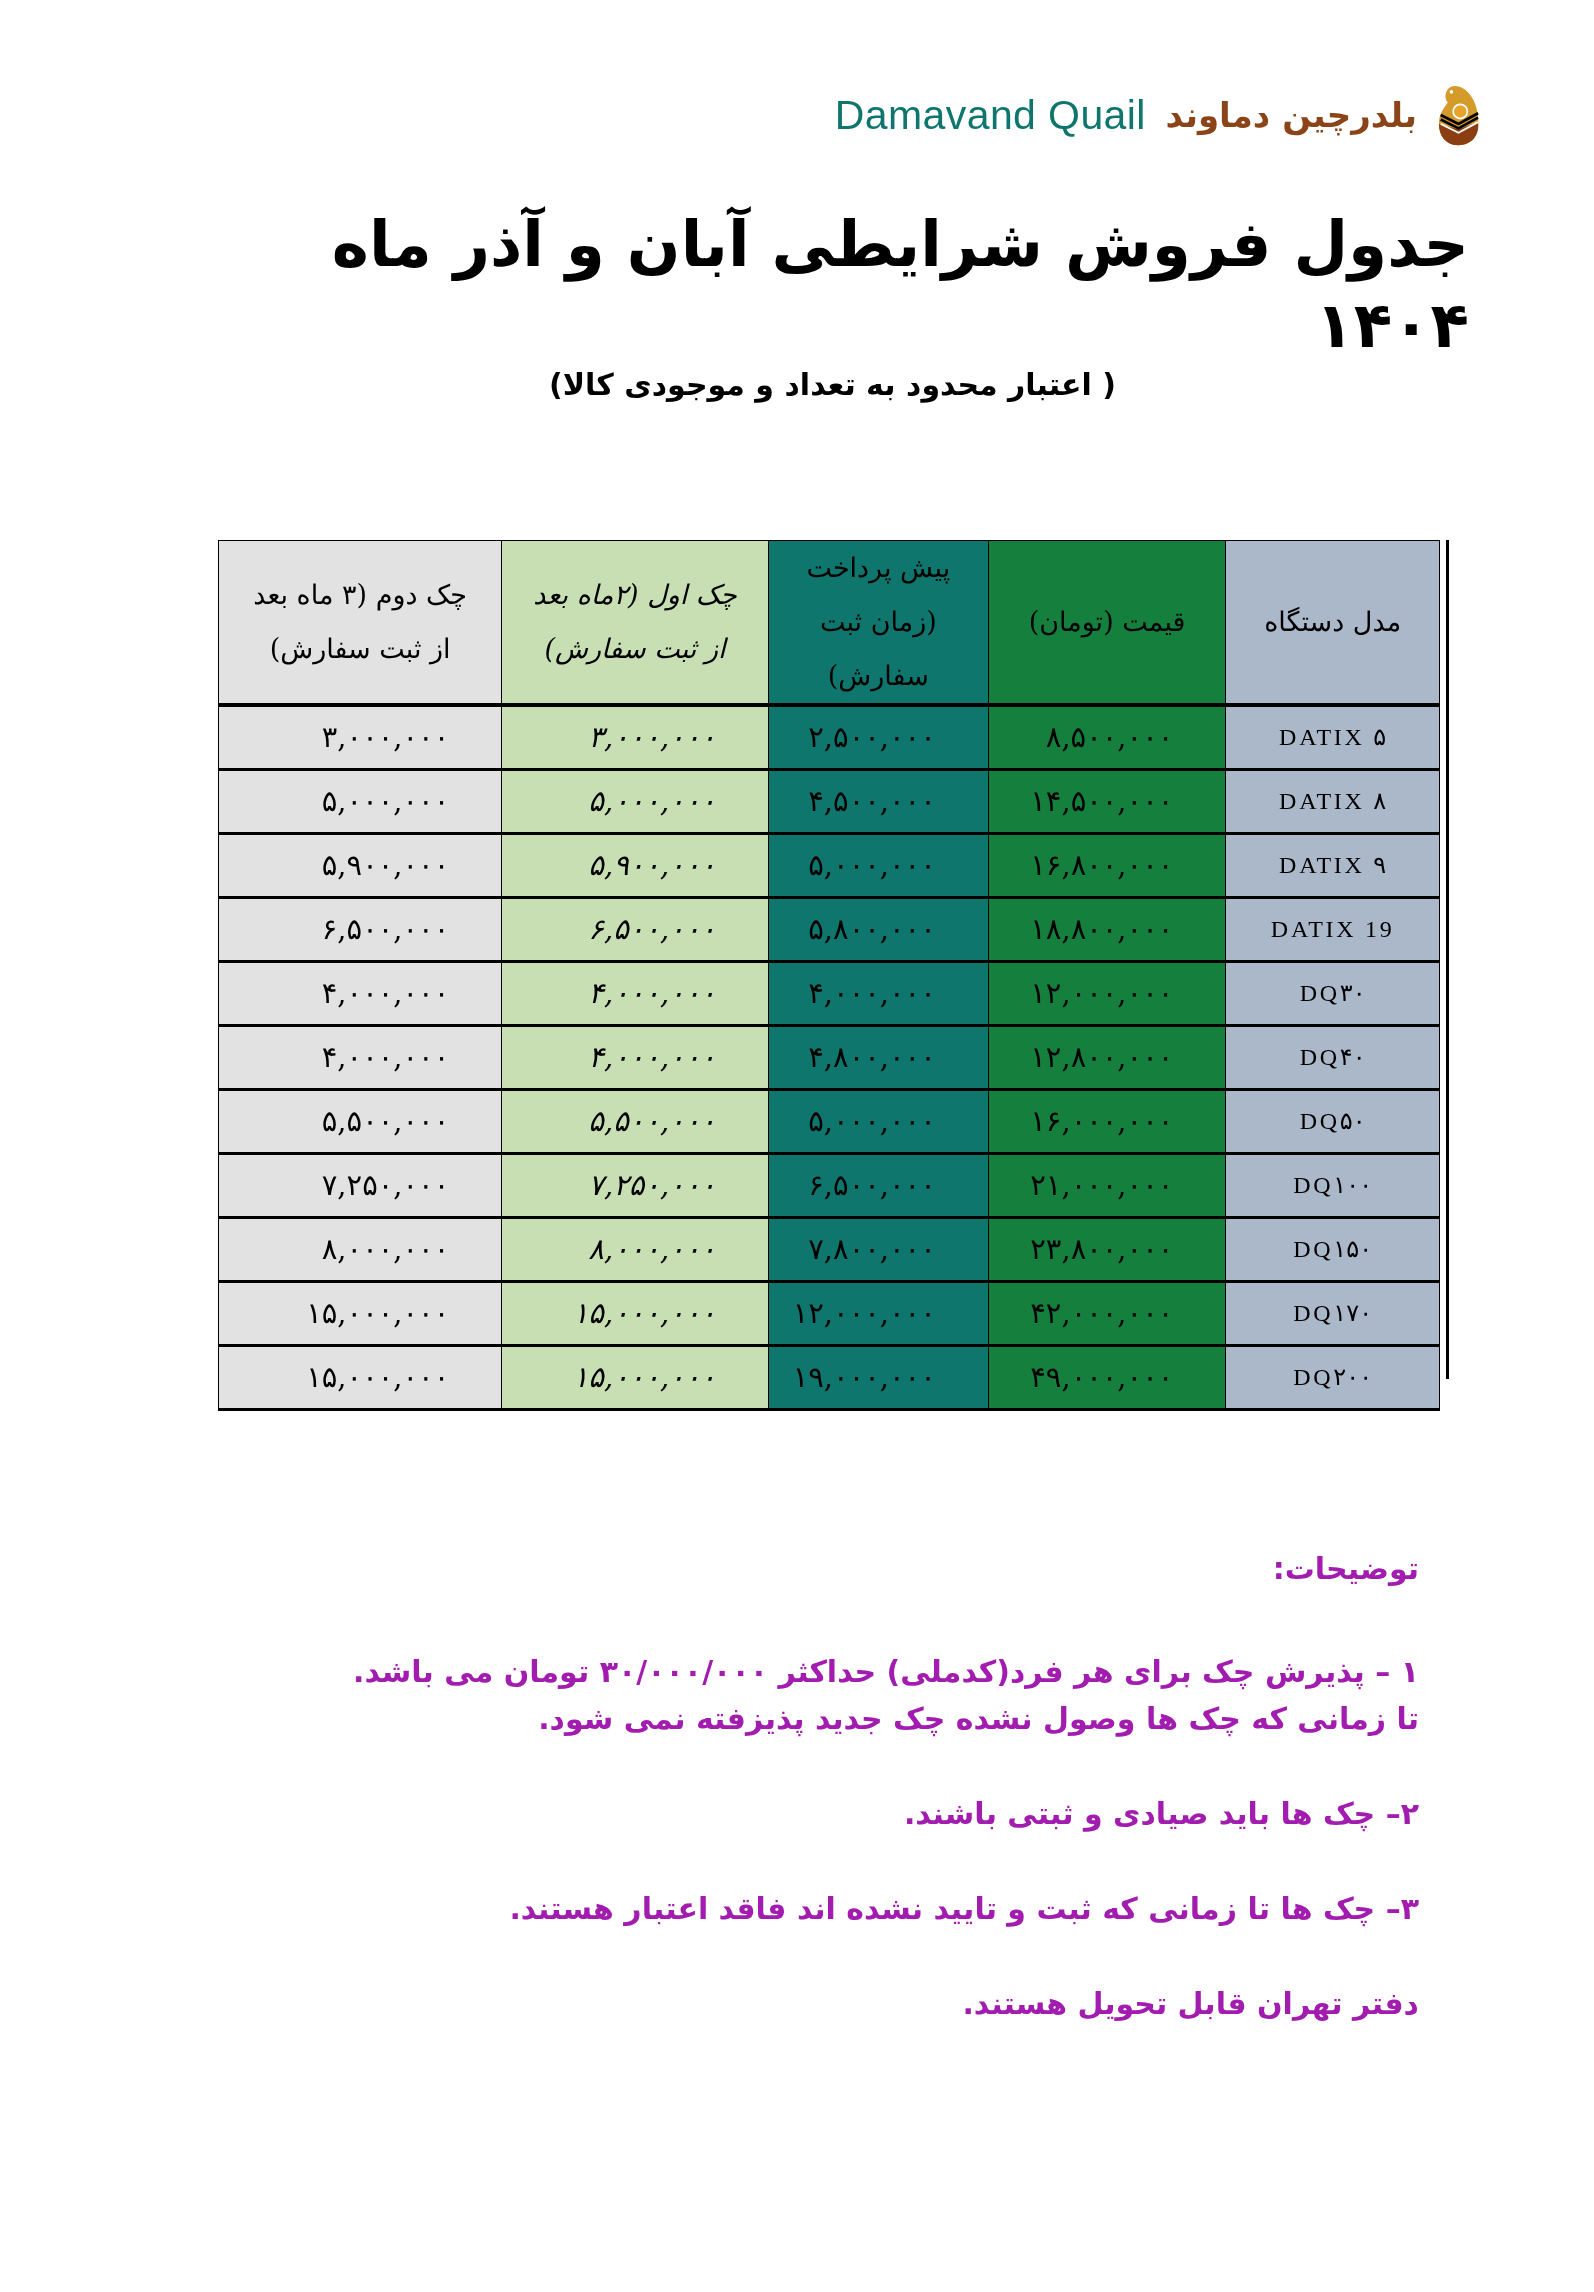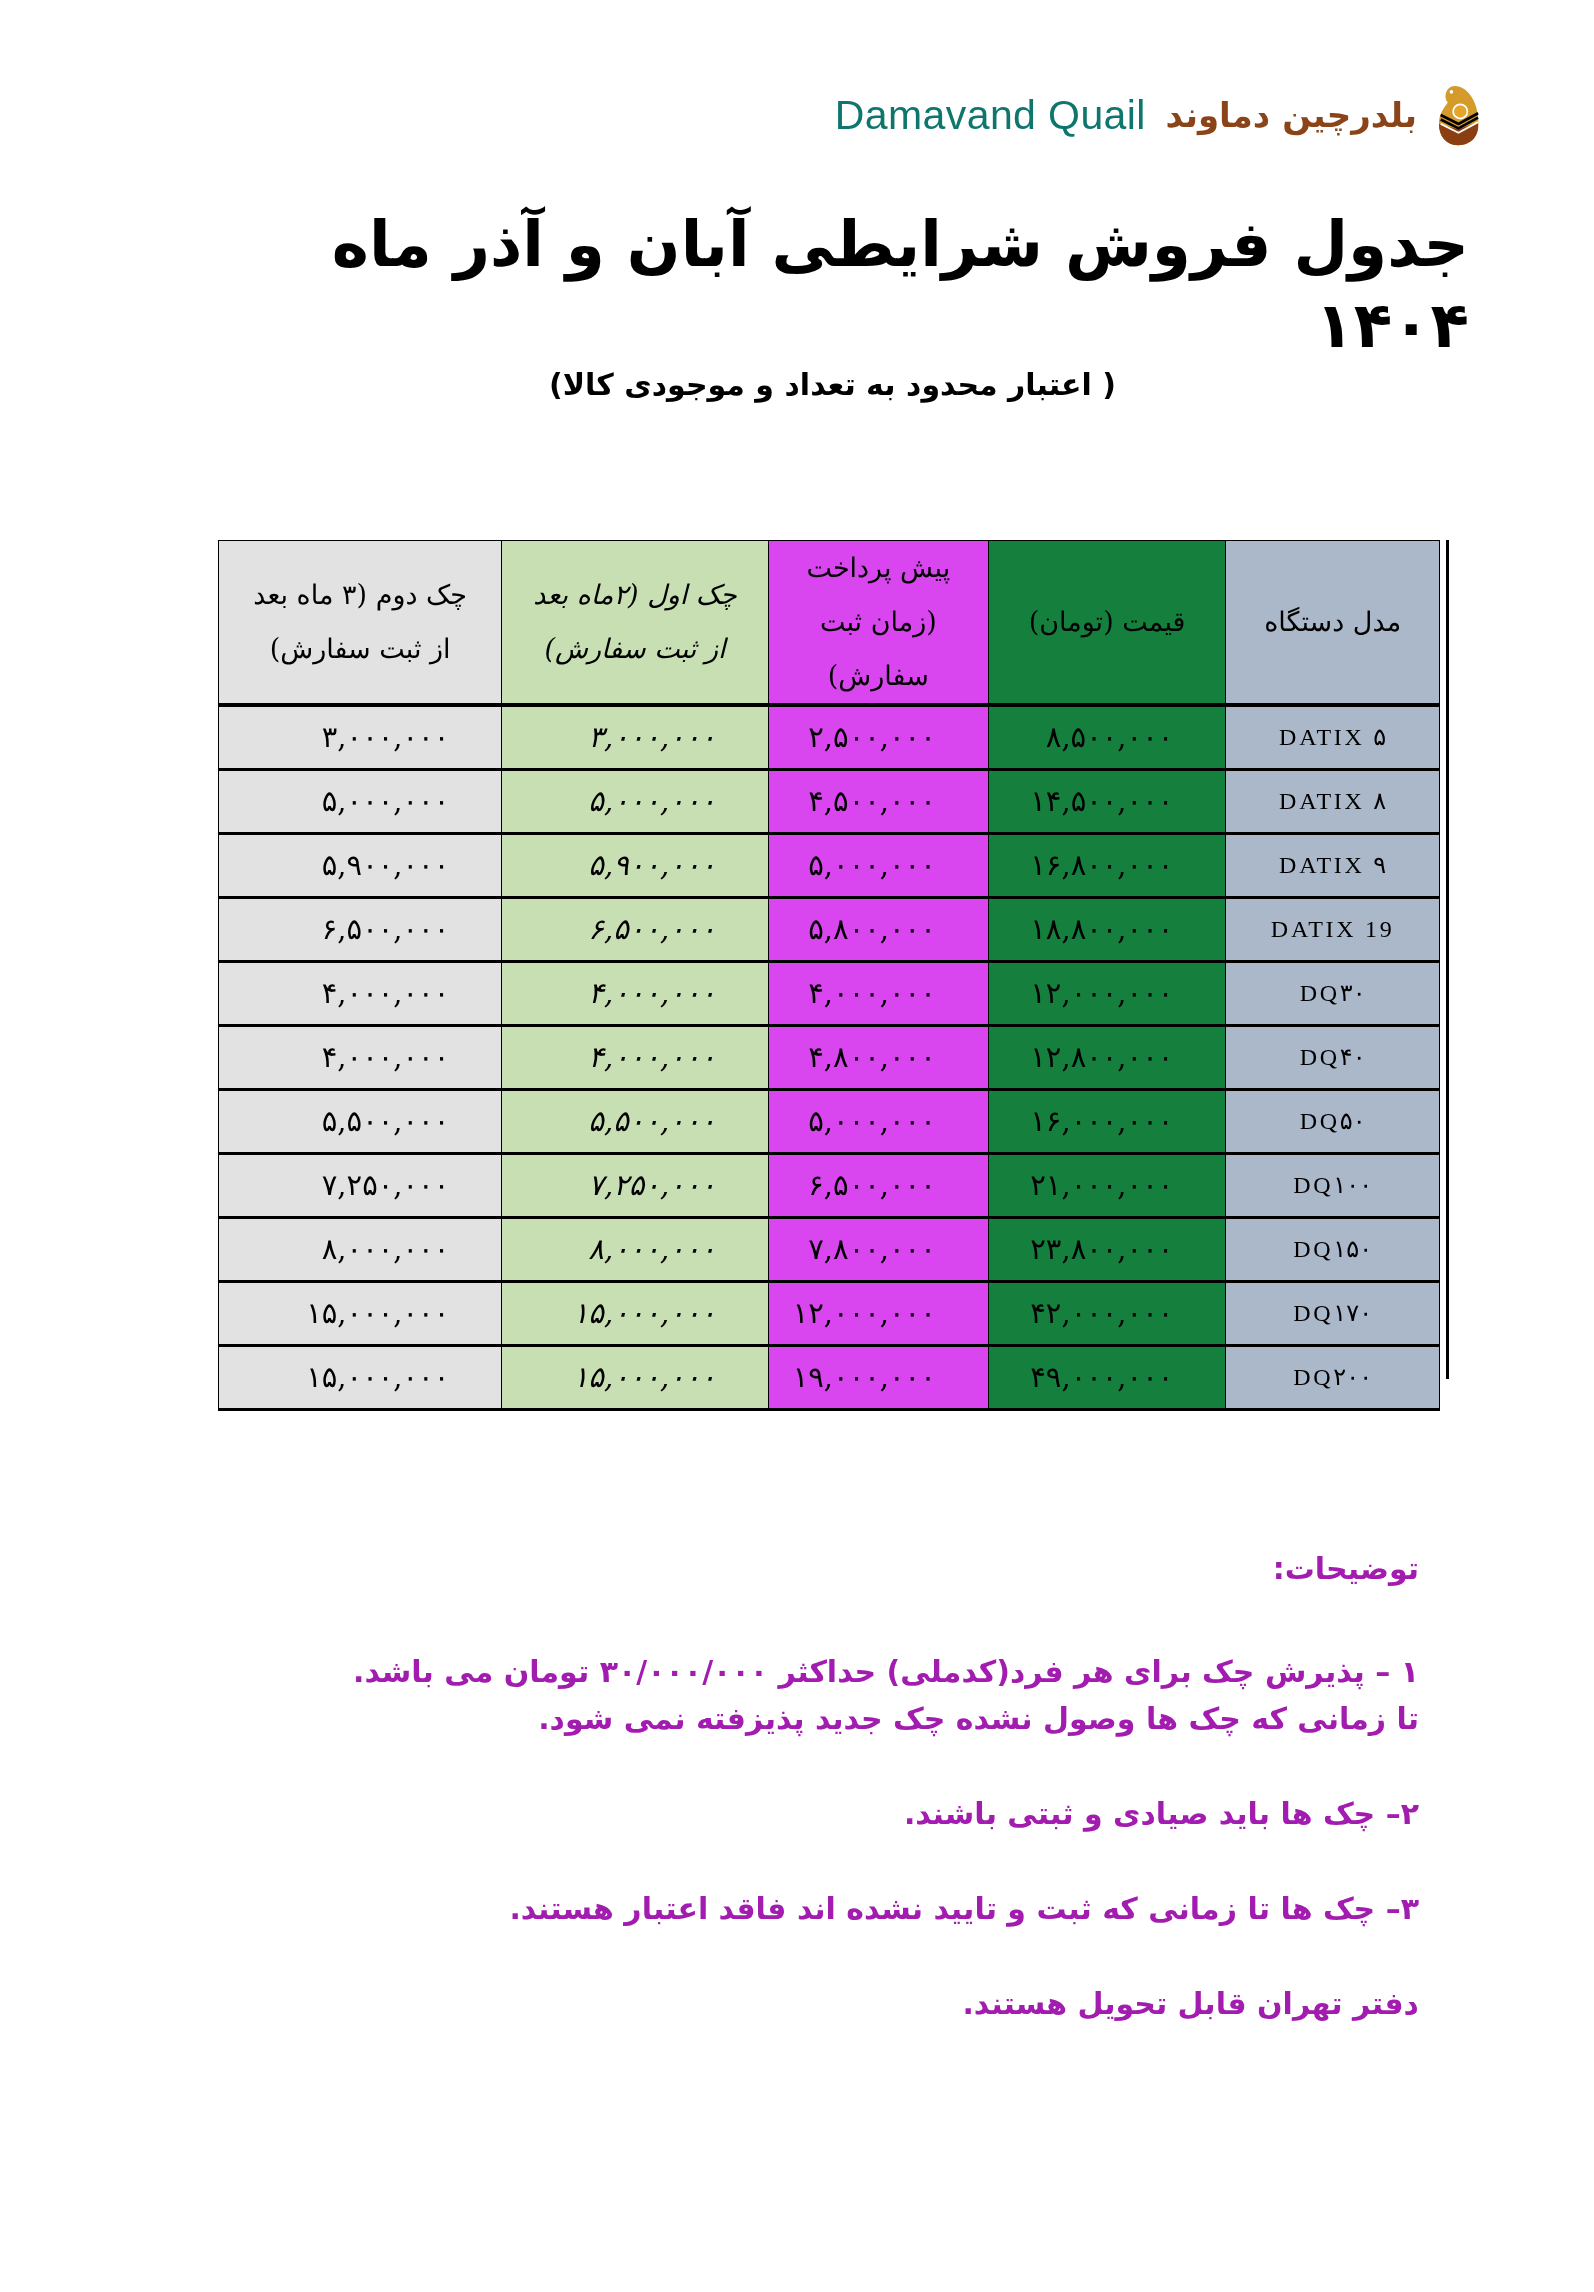--- a/index.html
+++ b/index.html
@@ -57,21 +57,21 @@
       border-bottom: 3.6px solid #000;
     }
     table.price td.num { text-align: right; padding-right: 25px; letter-spacing: 1.8px; direction: ltr; }
     table.price td.num span { display: inline-block; direction: ltr; }
     table.price td.model {
       text-align: center; font-size: 24px; letter-spacing: 2.7px; direction: ltr;
       font-family: "Liberation Serif", serif;
     }
     .c-model { background: #abb8c9; width: 206px; }
     .c-price { background: #15803d; width: 229px; }
-    .c-pre   { background: #d946ef; width: 212px; }
+    .c-pre   { background: #0f766e; width: 212px; }
     .c-chk1  { background: #c7dfb3; width: 257px; font-style: italic; }
     .c-chk2  { background: #e2e2e2; width: 273px; }
 
     table.price td.num { text-align: left; padding-left: 8px; }
     table.price td.num .v { display: block; text-align: right; padding-right: 27px; }
 
     .notes {
       position: absolute; left: 224px; right: 175px; top: 1545px;
       direction: rtl; text-align: right;
       font-family: "DejaVu Sans", sans-serif; font-weight: bold;

